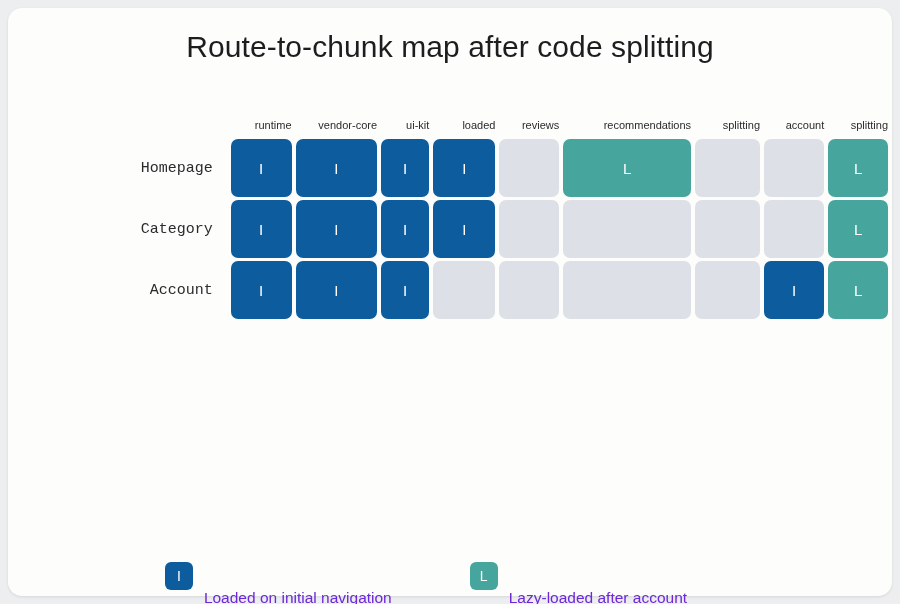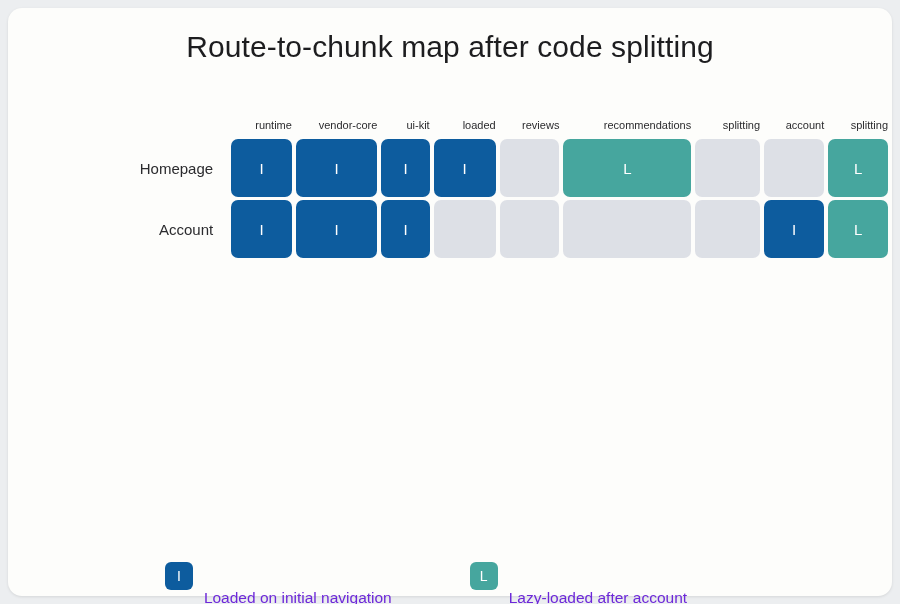--- a/index.html
+++ b/index.html
@@ -58,20 +58,21 @@
     height: 22px;
   }
   table.grid th.rowhead {
     font-size: 15px;
     font-weight: 400;
     color: #2b2b2e;
     text-align: right;
     padding-right: 14px;
     white-space: nowrap;
     width: 104px;
+    font-family: Liberation Mono, monospace;
   }
   table.grid td.cell {
     height: 58px;
     border-radius: 7px;
     text-align: center;
     vertical-align: middle;
     font-size: 15px;
     color: #ffffff;
     padding: 0;
   }
@@ -170,20 +171,32 @@
             <td class="cell initial">I</td>
             <td class="cell initial">I</td>
             <td class="cell initial">I</td>
             <td class="cell none"></td>
             <td class="cell lazy">L</td>
             <td class="cell none"></td>
             <td class="cell none"></td>
             <td class="cell lazy">L</td>
           </tr>
           <tr>
+            <th class="rowhead">Category</th>
+            <td class="cell initial">I</td>
+            <td class="cell initial">I</td>
+            <td class="cell initial">I</td>
+            <td class="cell initial">I</td>
+            <td class="cell none"></td>
+            <td class="cell none"></td>
+            <td class="cell none"></td>
+            <td class="cell none"></td>
+            <td class="cell lazy">L</td>
+          </tr>
+          <tr>
             <th class="rowhead">Account</th>
             <td class="cell initial">I</td>
             <td class="cell initial">I</td>
             <td class="cell initial">I</td>
             <td class="cell none"></td>
             <td class="cell none"></td>
             <td class="cell none"></td>
             <td class="cell none"></td>
             <td class="cell initial">I</td>
             <td class="cell lazy">L</td>

